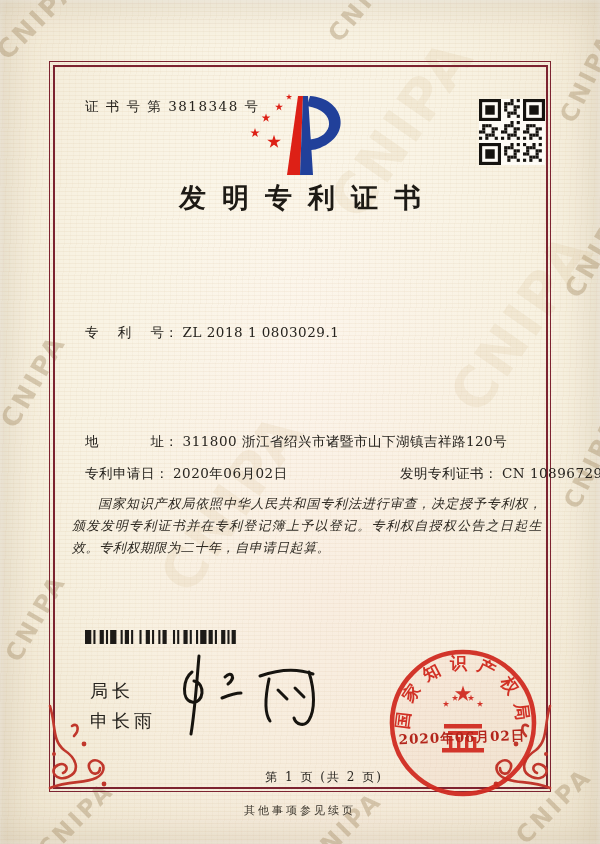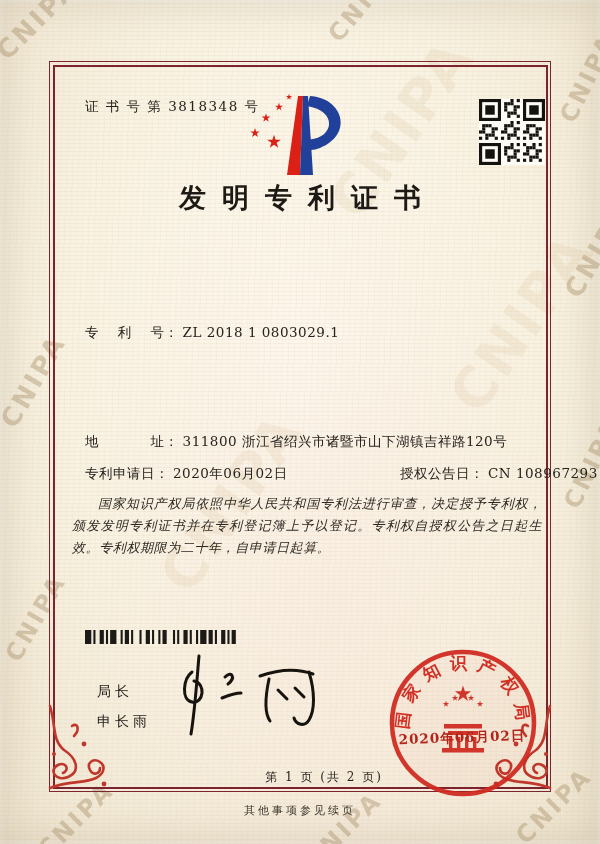--- a/index.html
+++ b/index.html
@@ -26,21 +26,21 @@
   .title{position:absolute;left:0;width:100%;top:180px;text-align:center;font-size:27px;font-weight:bold;
     letter-spacing:16px;text-indent:16px;color:#1d1a15;z-index:3;}
   .field-row{position:absolute;left:85px;font-size:13.5px;white-space:nowrap;z-index:3;letter-spacing:0.5px;}
   .flabel{display:inline-block;}
   .fvalue{margin-left:4px;}
   .grant-right{position:absolute;left:315px;top:0;}
   .paras{position:absolute;left:72px;right:58px;top:494px;z-index:3;font-family:Liberation Mono, monospace;}
   .paras p{margin:0;font-size:13px;line-height:22px;text-indent:2em;font-style:italic;
     letter-spacing:0.6px;color:#2d2922;text-align:justify;}
   .barcode{position:absolute;left:85px;top:630px;z-index:3;}
-  .sig-block{position:absolute;left:97px;top:676px;font-size:14px;letter-spacing:4px;line-height:30px;z-index:3;}
+  .sig-block{position:absolute;left:90px;top:676px;font-size:18px;letter-spacing:4px;line-height:30px;z-index:3;}
   .sig-script{position:absolute;left:162px;top:648px;z-index:3;}
   .seal{position:absolute;left:387px;top:647px;width:152px;height:152px;z-index:5;opacity:0.93;}
   .seal-date{position:absolute;left:376px;top:729px;width:172px;text-align:center;z-index:6;
     color:#b3251b;font-size:13.5px;letter-spacing:1px;font-weight:bold;transform:rotate(-2deg);}
   .page-num{position:absolute;left:0;width:100%;top:769px;text-align:center;font-size:12px;letter-spacing:2px;z-index:3;padding-left:24px;}
   .foot-note{position:absolute;left:0;width:100%;top:803px;text-align:center;font-size:11px;letter-spacing:3px;z-index:3;color:#3a352c;}
 </style>
 </head>
 <body>
 
@@ -213,21 +213,21 @@
   <div class="title">发明专利证书</div>
 
   <div class="field-row" style="top:324px">
     <span class="flabel">专　 利　 号：</span><span class="fvalue">ZL 2018 1 0803029.1</span>
   </div>
   <div class="field-row" style="top:433px">
     <span class="flabel">地　 　　 址：</span><span class="fvalue">311800 浙江省绍兴市诸暨市山下湖镇吉祥路120号</span>
   </div>
   <div class="field-row" style="top:465px">
     <span class="flabel">专利申请日：</span><span class="fvalue">2020年06月02日</span>
-    <span class="grant-right"><span class="flabel">授权公告日：</span><span class="fvalue">CN 108967293 B</span></span>
+    <span class="grant-right"><span class="flabel">发明专利证书：</span><span class="fvalue">CN 108967293 B</span></span>
   </div>
 
   <div class="paras">
     <p>国家知识产权局依照中华人民共和国专利法进行审查，决定授予专利权，颁发发明专利证书并在专利登记簿上予以登记。专利权自授权公告之日起生效。专利权期限为二十年，自申请日起算。</p>
   </div>
 
   <svg id="barcode" class="barcode" width="155" height="14">
       <rect x="0" y="0" width="6.283783783783784" height="14" fill="#1c1a17"></rect>
       <rect x="8.378378378378379" y="0" width="2.0945945945945947" height="14" fill="#1c1a17"></rect>
       <rect x="14.662162162162163" y="0" width="4.1891891891891895" height="14" fill="#1c1a17"></rect>

